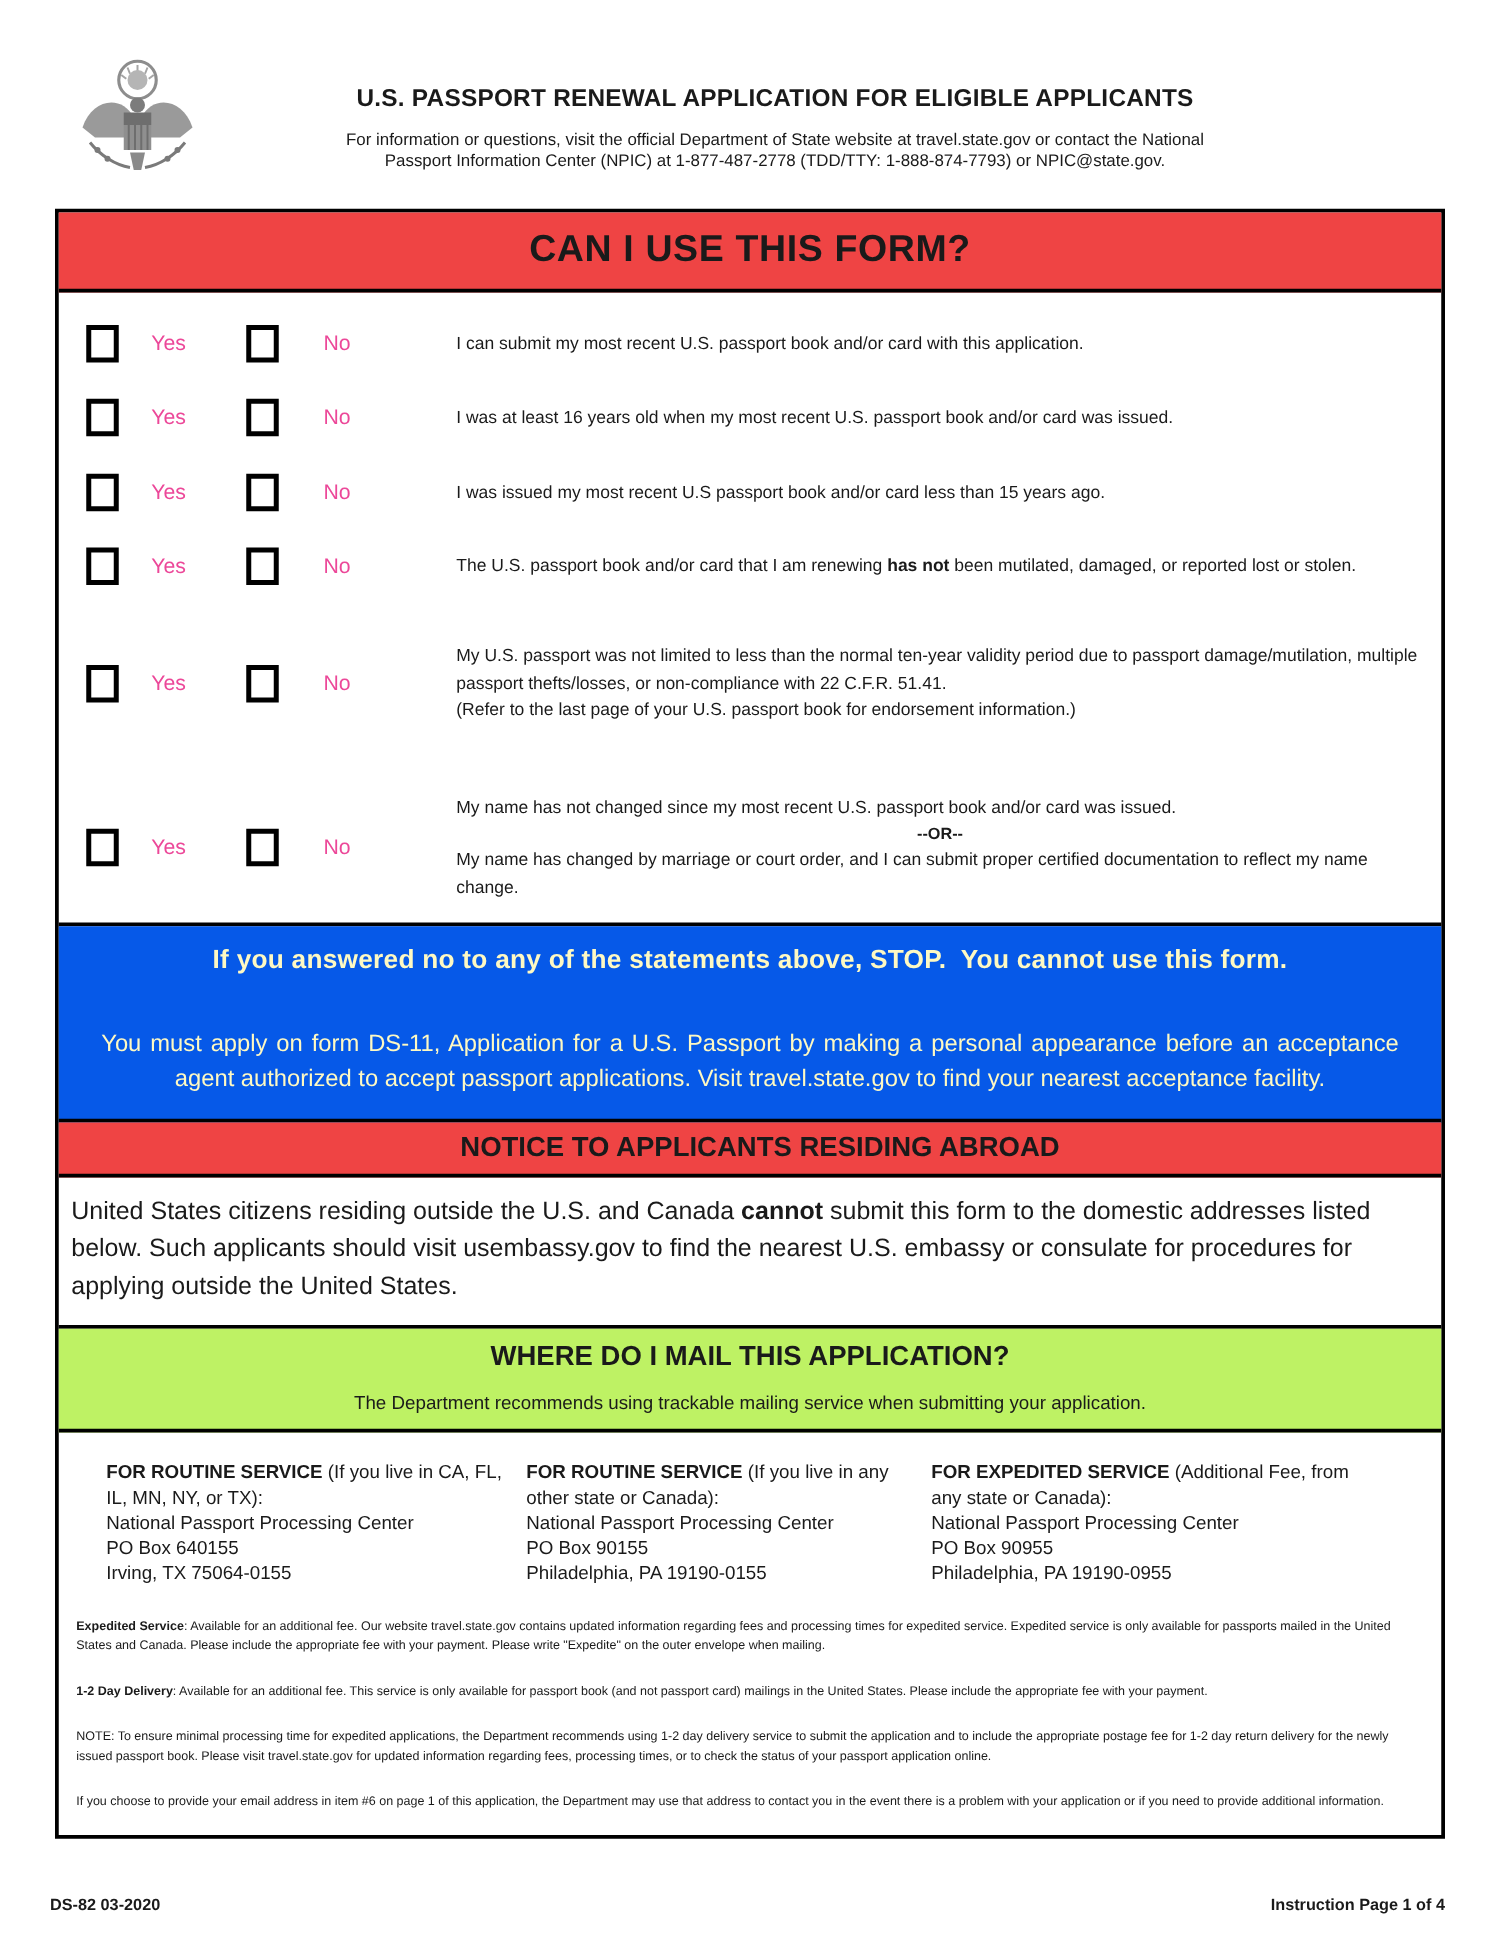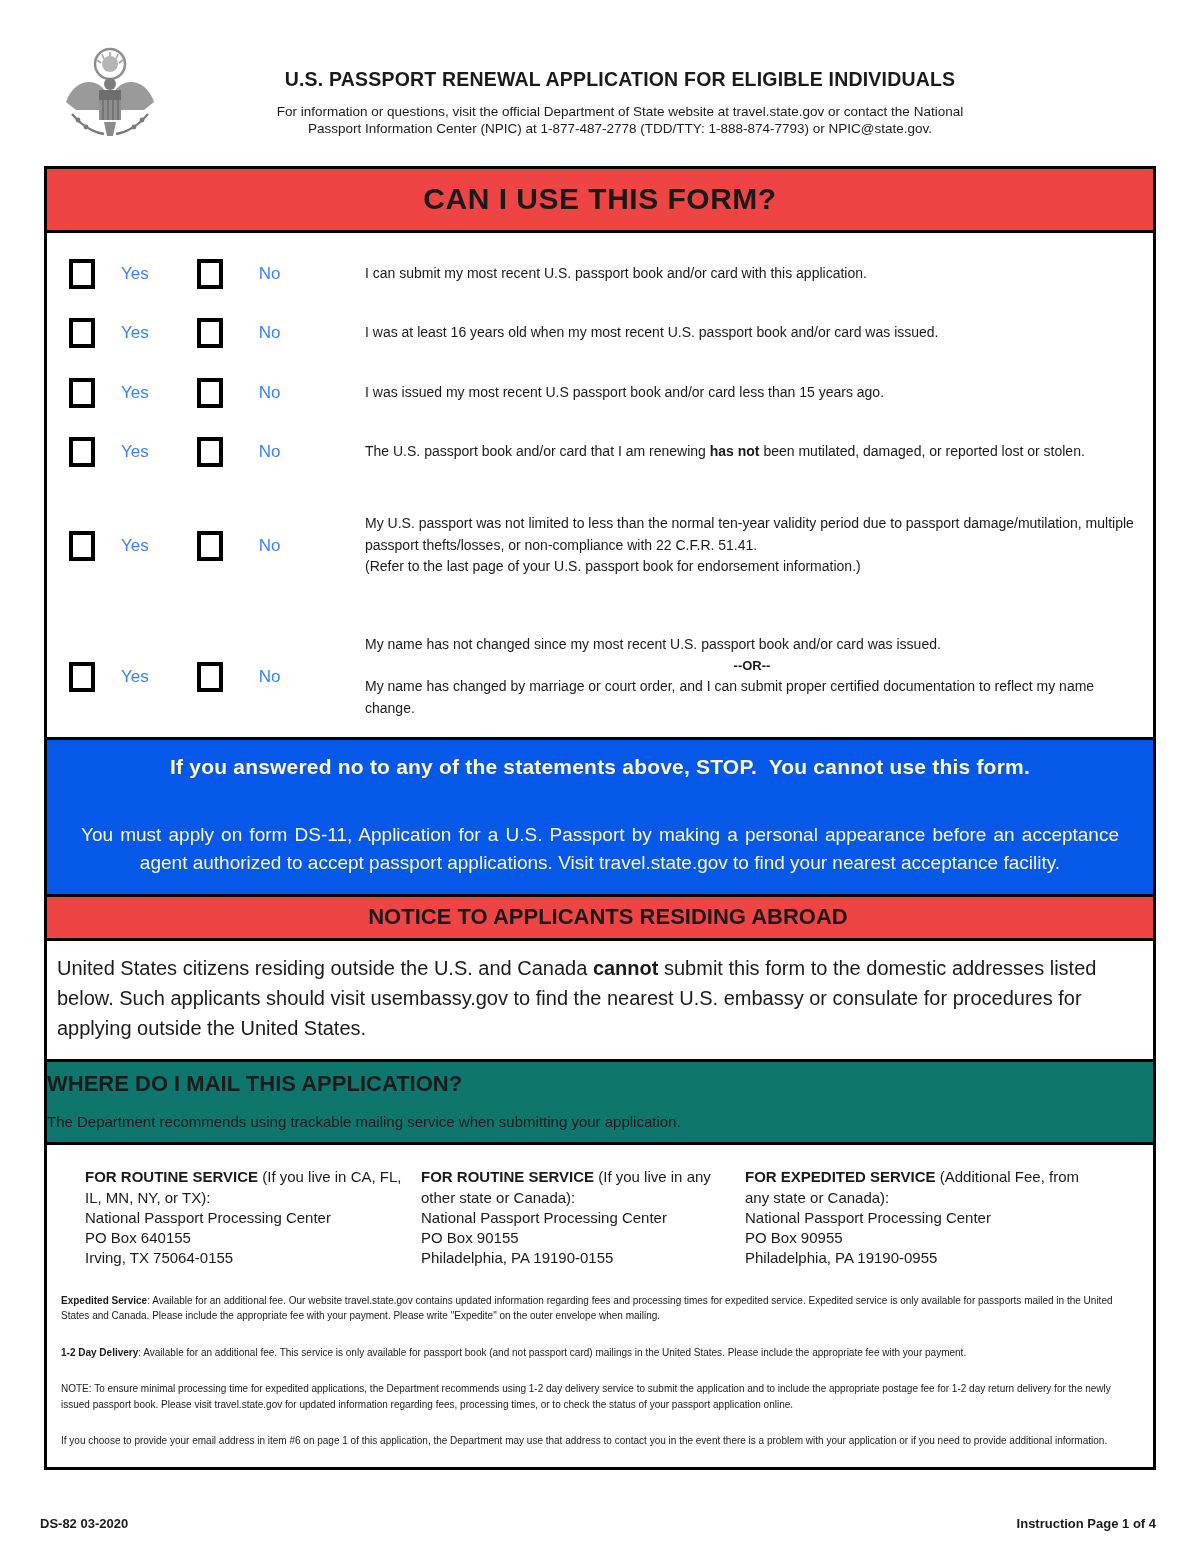--- a/index.html
+++ b/index.html
@@ -41,21 +41,21 @@
   .elig-row.r4 { margin-bottom: 46px; }
   .elig-row.r5 { margin-bottom: 56px; }
   .checks { width: 296px; flex: none; display: flex; align-items: center; }
   .checkbox {
     width: 26px; height: 30px;
     border: 4px solid #000;
     background: #fff;
     flex: none;
     cursor: pointer;
   }
-  .check-label { font-size: 17px; color: #3b82f6; }
+  .check-label { font-size: 17px; color: #ec4899; }
   .label-yes { margin-left: 26px; }
   .cb-no { margin-left: 48px; }
   .label-no { margin-left: 36px; }
   .statement { flex: 1; font-size: 14px; line-height: 1.55; padding-right: 8px; }
   .statement b { font-weight: bold; }
   .or-line { text-align: center; font-weight: bold; font-size: 13px; }
 
   
   .stop-banner {
     background: #0659e8;
@@ -72,21 +72,21 @@
     text-align: justify; text-align-last: center;
     line-height: 1.45;
     margin-top: 42px;
   }
 
   
   .notice-body { padding: 12px 10px 16px 10px; font-size: 20px; line-height: 1.5; border-bottom: 3px solid #000; }
   .notice-body b { font-weight: bold; }
 
   
-  .mail-header { background: #0f766e; border-bottom: 3px solid #000; padding: 9px 0 12px 0; }
+  .mail-header { background: #bef264; border-bottom: 3px solid #000; text-align: center; padding: 9px 0 12px 0; }
   .mail-title { font-size: 22px; font-weight: bold; }
   .mail-reco { font-size: 15px; margin-top: 16px; }
 
   .mail-section { padding: 14px 14px 18px 14px; }
   .addresses { display: flex; padding: 8px 0 0 24px; }
   .addr-col { font-size: 15px; line-height: 1.35; }
   .addr-col.c1 { width: 336px; }
   .addr-col.c2 { width: 324px; }
   .addr-col.c3 { width: 360px; }
   .addr-col .heading b { font-weight: bold; }
@@ -142,21 +142,21 @@
 
         <path d="M12,70 C20,80 32,88 44,90" fill="none" stroke="#7a7a7a" stroke-width="2.4"></path>
         <path d="M88,70 C80,80 68,88 56,90" fill="none" stroke="#7a7a7a" stroke-width="2.4"></path>
         <circle cx="18" cy="76" r="2.4" fill="#7a7a7a"></circle>
           <circle cx="26" cy="83" r="2.4" fill="#7a7a7a"></circle>
         <circle cx="82" cy="76" r="2.4" fill="#7a7a7a"></circle>
           <circle cx="74" cy="83" r="2.4" fill="#7a7a7a"></circle>
       </svg>
     </div>
     <div class="header-text">
-      <div class="main-title">U.S. PASSPORT RENEWAL APPLICATION FOR ELIGIBLE INDIVIDUALS</div>
+      <div class="main-title">U.S. PASSPORT RENEWAL APPLICATION FOR ELIGIBLE APPLICANTS</div>
       <div class="sub-line first">For information or questions, visit the official Department of State website at travel.state.gov or contact the National</div>
       <div class="sub-line">Passport Information Center (NPIC) at 1-877-487-2778 (TDD/TTY: 1-888-874-7793) or NPIC@state.gov.</div>
     </div>
   </div>
 
   <div class="main-box">
 
     <div class="section-header big">CAN I USE THIS FORM?</div>
 
     <div class="statements">

